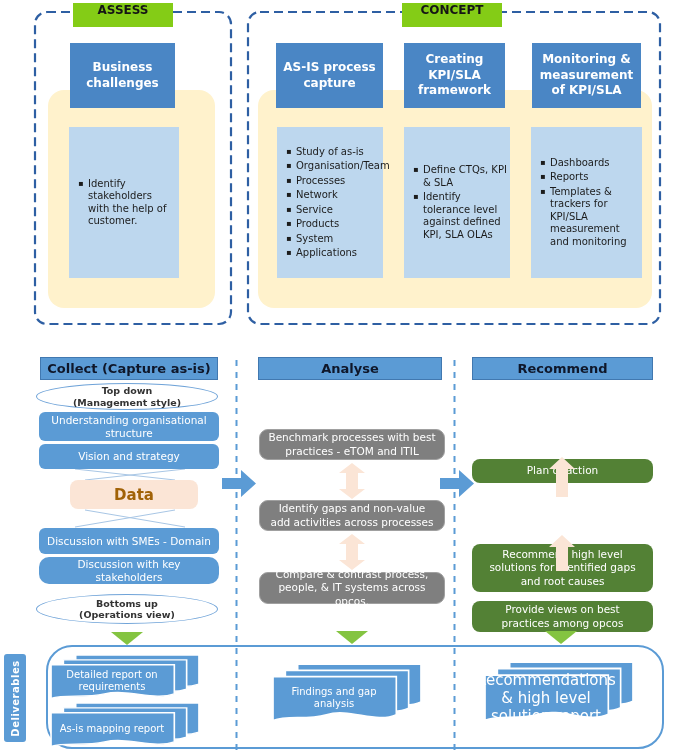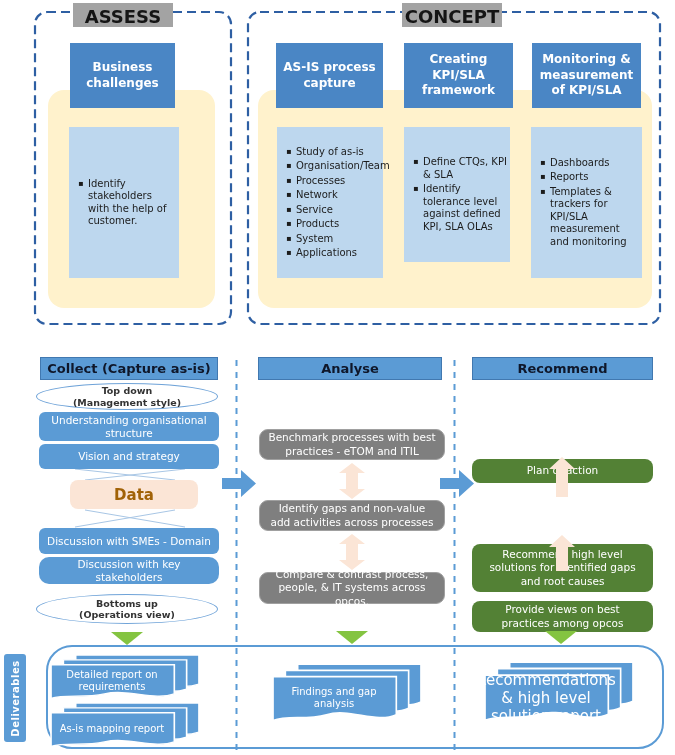--- a/index.html
+++ b/index.html
@@ -2,22 +2,22 @@
 <html><head>
 <meta charset="utf-8">
 <style>
   * { box-sizing: border-box; }
   body { margin:0; background:#ffffff; }
   .stage { position:relative; width:675px; height:755px; background:#fff;
            font-family:"DejaVu Sans","Liberation Sans",sans-serif; overflow:hidden; }
   .abs { position:absolute; }
   svg.overlay { position:absolute; z-index:2; }
 
-  .peach-label { background:#a3a3a3; color:#151515; font-weight:700; font-size:18px;
-                 display:flex; align-items:flex-end; justify-content:center; z-index:4; }
+  .peach-label { background:#84cc16; color:#151515; font-weight:700; font-size:12px;
+                 display:flex; align-items:flex-start; justify-content:center; z-index:4; }
   .cream { background:#FFF2CC; border-radius:16px; z-index:1; }
   .darkblue-box { background:#4A86C5; color:#fff; font-weight:700; font-size:12px;
                   display:flex; align-items:center; justify-content:center; text-align:center;
                   line-height:1.3; padding:0 6px; z-index:3; }
   .lightblue-panel { background:#BDD7EE; color:#1c1c1c; font-size:10px;
                      display:flex; align-items:center; z-index:3; }
   ul.blt { list-style:none; margin:0; padding:0 3px 0 9px; width:100%; }
   ul.blt li { position:relative; padding-left:10px; margin:2px 0; line-height:1.25; }
   ul.blt li::before { content:"▪"; position:absolute; left:0; top:1px; font-size:8px; }
   ul.blt.gap li { margin:7px 0; }
@@ -73,40 +73,40 @@
     <rect x="2" y="2" width="412" height="312" rx="12" fill="none" stroke="#2E5FA3" stroke-width="2.2" stroke-dasharray="9 5"></rect>
   </svg>
   <div class="abs peach-label" style="left:402px;top:3px;width:100px;height:24px;">
     <span>CONCEPT</span>
   </div>
   <div class="abs cream" style="left:258px;top:90px;width:394px;height:218px;"></div>
 
   <div class="abs darkblue-box" style="left:276px;top:43px;width:107px;height:65px;">
     <span>AS-IS process capture</span>
   </div>
-  <div class="abs darkblue-box" style="left:404px;top:43px;width:109px;height:65px;justify-content:center;">
+  <div class="abs darkblue-box" style="left:404px;top:43px;width:101px;height:65px;justify-content:center;">
     <span>Creating KPI/SLA framework</span>
   </div>
   <div class="abs darkblue-box" style="left:532px;top:43px;width:109px;height:65px;">
     <span>Monitoring &amp; measurement of KPI/SLA</span>
   </div>
 
   <div class="abs lightblue-panel" style="left:277px;top:127px;width:106px;height:151px;">
     <ul class="blt">
       <li>Study of as-is</li>
       <li>Organisation/Team</li>
       <li>Processes</li>
       <li>Network</li>
       <li>Service</li>
       <li>Products</li>
       <li>System</li>
       <li>Applications</li>
     </ul>
   </div>
-  <div class="abs lightblue-panel" style="left:404px;top:127px;width:106px;height:135px;">
+  <div class="abs lightblue-panel" style="left:404px;top:127px;width:106px;height:151px;">
     <ul class="blt">
       <li>Define CTQs, KPI &amp; SLA</li>
       <li>Identify tolerance level against defined KPI, SLA OLAs</li>
     </ul>
   </div>
   <div class="abs lightblue-panel" style="left:531px;top:127px;width:111px;height:151px;">
     <ul class="blt">
       <li>Dashboards</li>
       <li>Reports</li>
       <li>Templates &amp; trackers for KPI/SLA measurement and monitoring</li>

